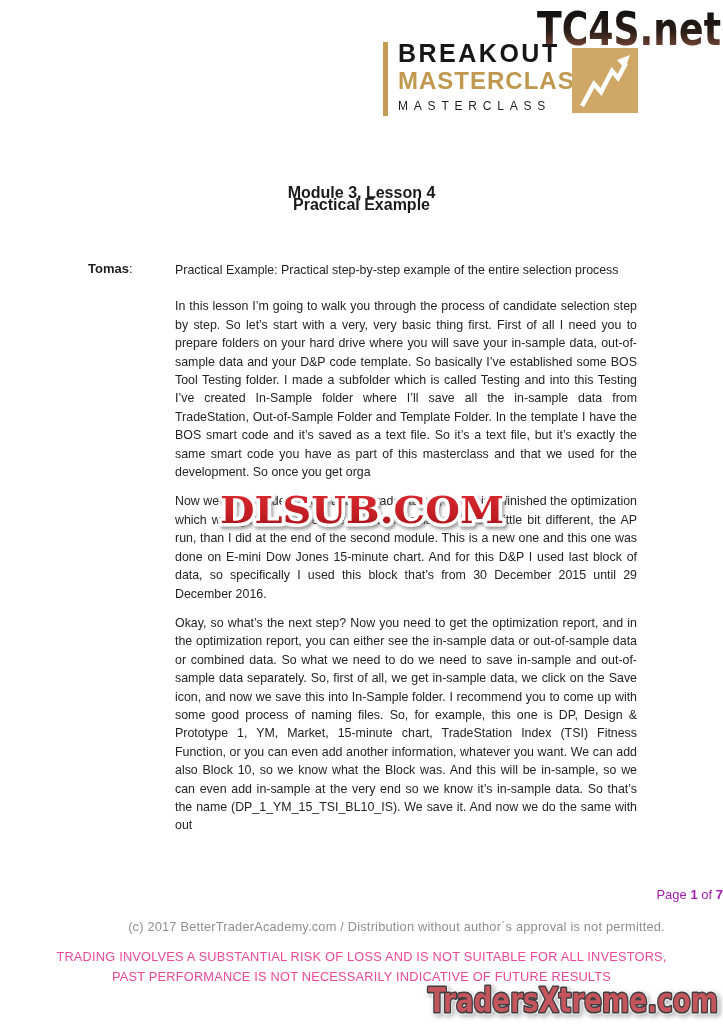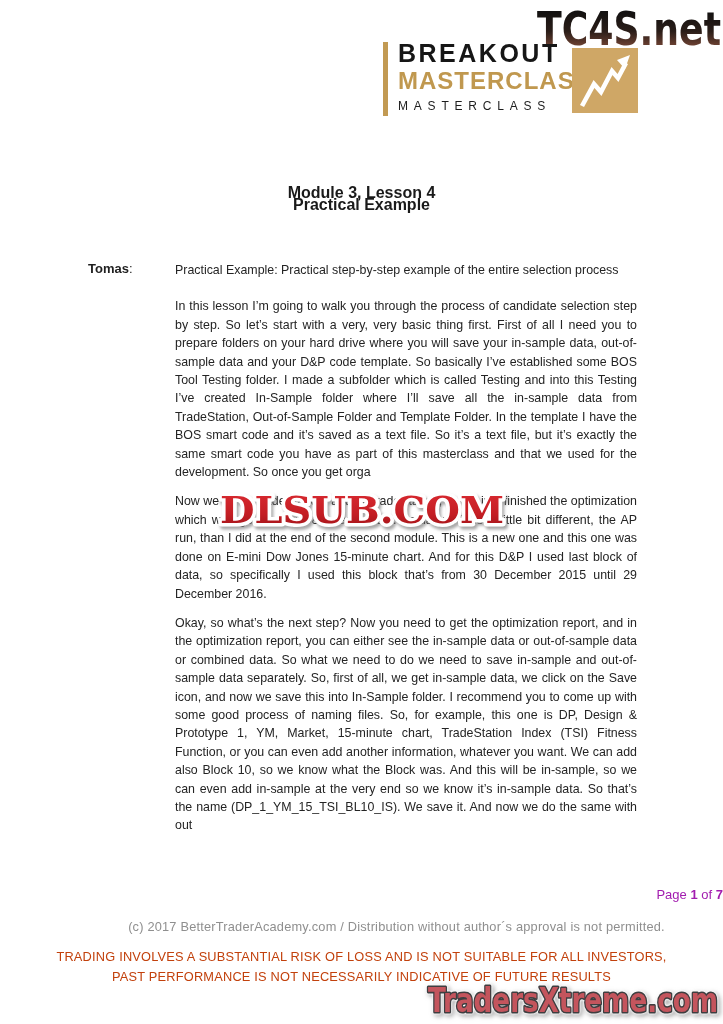--- a/index.html
+++ b/index.html
@@ -43,21 +43,21 @@
     filter:drop-shadow(2px 3px 1.5px rgba(110,110,110,0.6)); }
   .dlsub text { font-family:"DejaVu Serif", serif; font-weight:bold; font-size:38px; }
 
   
   .pagenum { position:absolute; top:887px; left:0; width:723px; text-align:right;
     font-size:13px; color:#a21caf; }
   .pagenum b { font-weight:bold; }
   .copyright { position:absolute; top:919px; left:0; width:723px; text-align:center;
     font-size:12.8px; color:#8f8f8f; letter-spacing:0.2px;margin-left:35px; }
   .risk { position:absolute; top:947px; left:0; width:723px; text-align:center;
-    font-size:12.8px; line-height:19.5px; color:#c2410c; letter-spacing:0.2px; }
+    font-size:12.8px; line-height:19.5px; color:#ec4899; letter-spacing:0.2px; }
 
   
   .txtreme { position:absolute; left:423px; top:979px;
     filter:drop-shadow(0 0 1px #ffffff) drop-shadow(0 0 1px #ffffff)
            drop-shadow(2px 2px 2px rgba(150,150,150,0.8)); }
   .txtreme text { font-family:"DejaVu Sans", sans-serif; font-weight:bold; font-size:33px; }
 </style>
 </head>
 <body>
 

